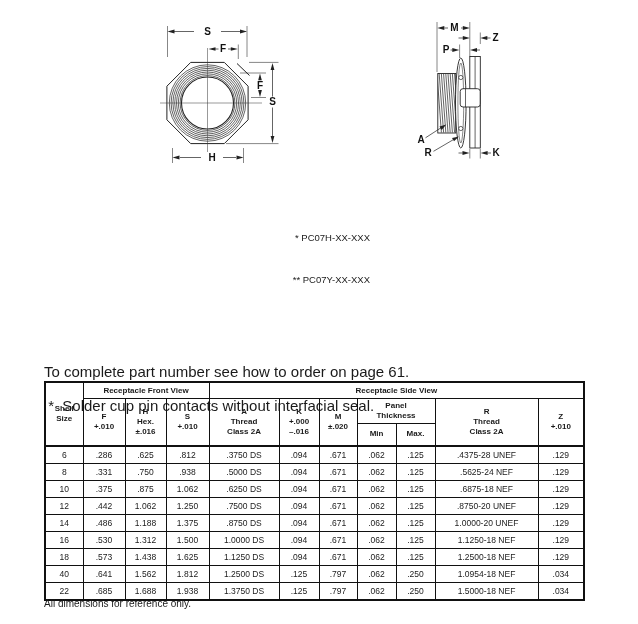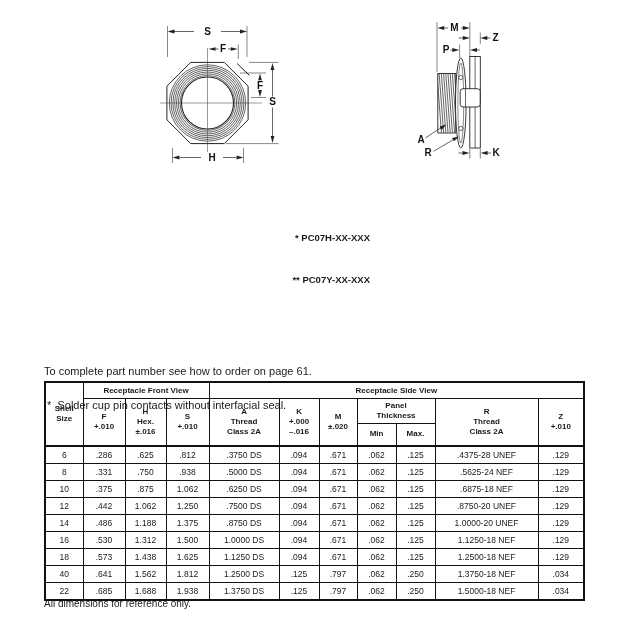--- a/index.html
+++ b/index.html
@@ -7,22 +7,22 @@
         font-family:"Liberation Sans",sans-serif;color:#1a1a1a;}
   svg.drawings{position:absolute;left:0;top:0;}
   svg .ln{stroke:#222;fill:none;stroke-width:1;}
   svg .dl{stroke:#222;fill:none;stroke-width:.7;}
   svg .xl{stroke:#222;fill:none;stroke-width:.55;}
   svg .cl{stroke:#333;fill:none;stroke-width:.5;}
   svg .ah{fill:#222;stroke:none;}
   svg text.dim{font-family:"Liberation Sans",sans-serif;font-size:10px;font-weight:bold;
                fill:#111;text-anchor:middle;}
   .partnos{position:absolute;left:280px;top:203px;width:90px;text-align:right;
-           font-size:9.5px;font-weight:bold;line-height:14px;white-space:pre;}
-  .notes{position:absolute;left:44px;top:343px;font-size:11px;line-height:11.4px;white-space:pre;}
+           font-size:9.5px;font-weight:normal;line-height:14px;white-space:pre;}
+  .notes{position:absolute;left:44px;top:343px;font-size:15px;line-height:11.4px;white-space:pre;}
   table.spec{position:absolute;left:44px;top:381px;width:539px;height:209px;
              border-collapse:collapse;table-layout:fixed;border:2px solid #111;}
   table.spec th,table.spec td{border:1px solid #111;padding:0;text-align:center;
              vertical-align:middle;overflow:hidden;}
   table.spec thead{border-bottom:2px solid #111;}
   table.spec thead th{font-size:8px;font-weight:bold;white-space:pre-line;line-height:1.25;}
   table.spec thead tr.gr th{height:15px;}
   table.spec thead tr.hr{height:25px;}
   table.spec thead tr.sr{height:22px;}
   table.spec tbody td{font-size:8.5px;font-weight:normal;height:16px;}
@@ -322,21 +322,21 @@
       <tr>
         <td>40</td>
           <td>.641</td>
           <td>1.562</td>
           <td>1.812</td>
           <td>1.2500 DS</td>
           <td>.125</td>
           <td>.797</td>
           <td>.062</td>
           <td>.250</td>
-          <td>1.3750-18 NEF</td>
+          <td>1.0954-18 NEF</td>
           <td>.034</td>
       </tr>
       <tr>
         <td>22</td>
           <td>.685</td>
           <td>1.688</td>
           <td>1.938</td>
           <td>1.3750 DS</td>
           <td>.125</td>
           <td>.797</td>

